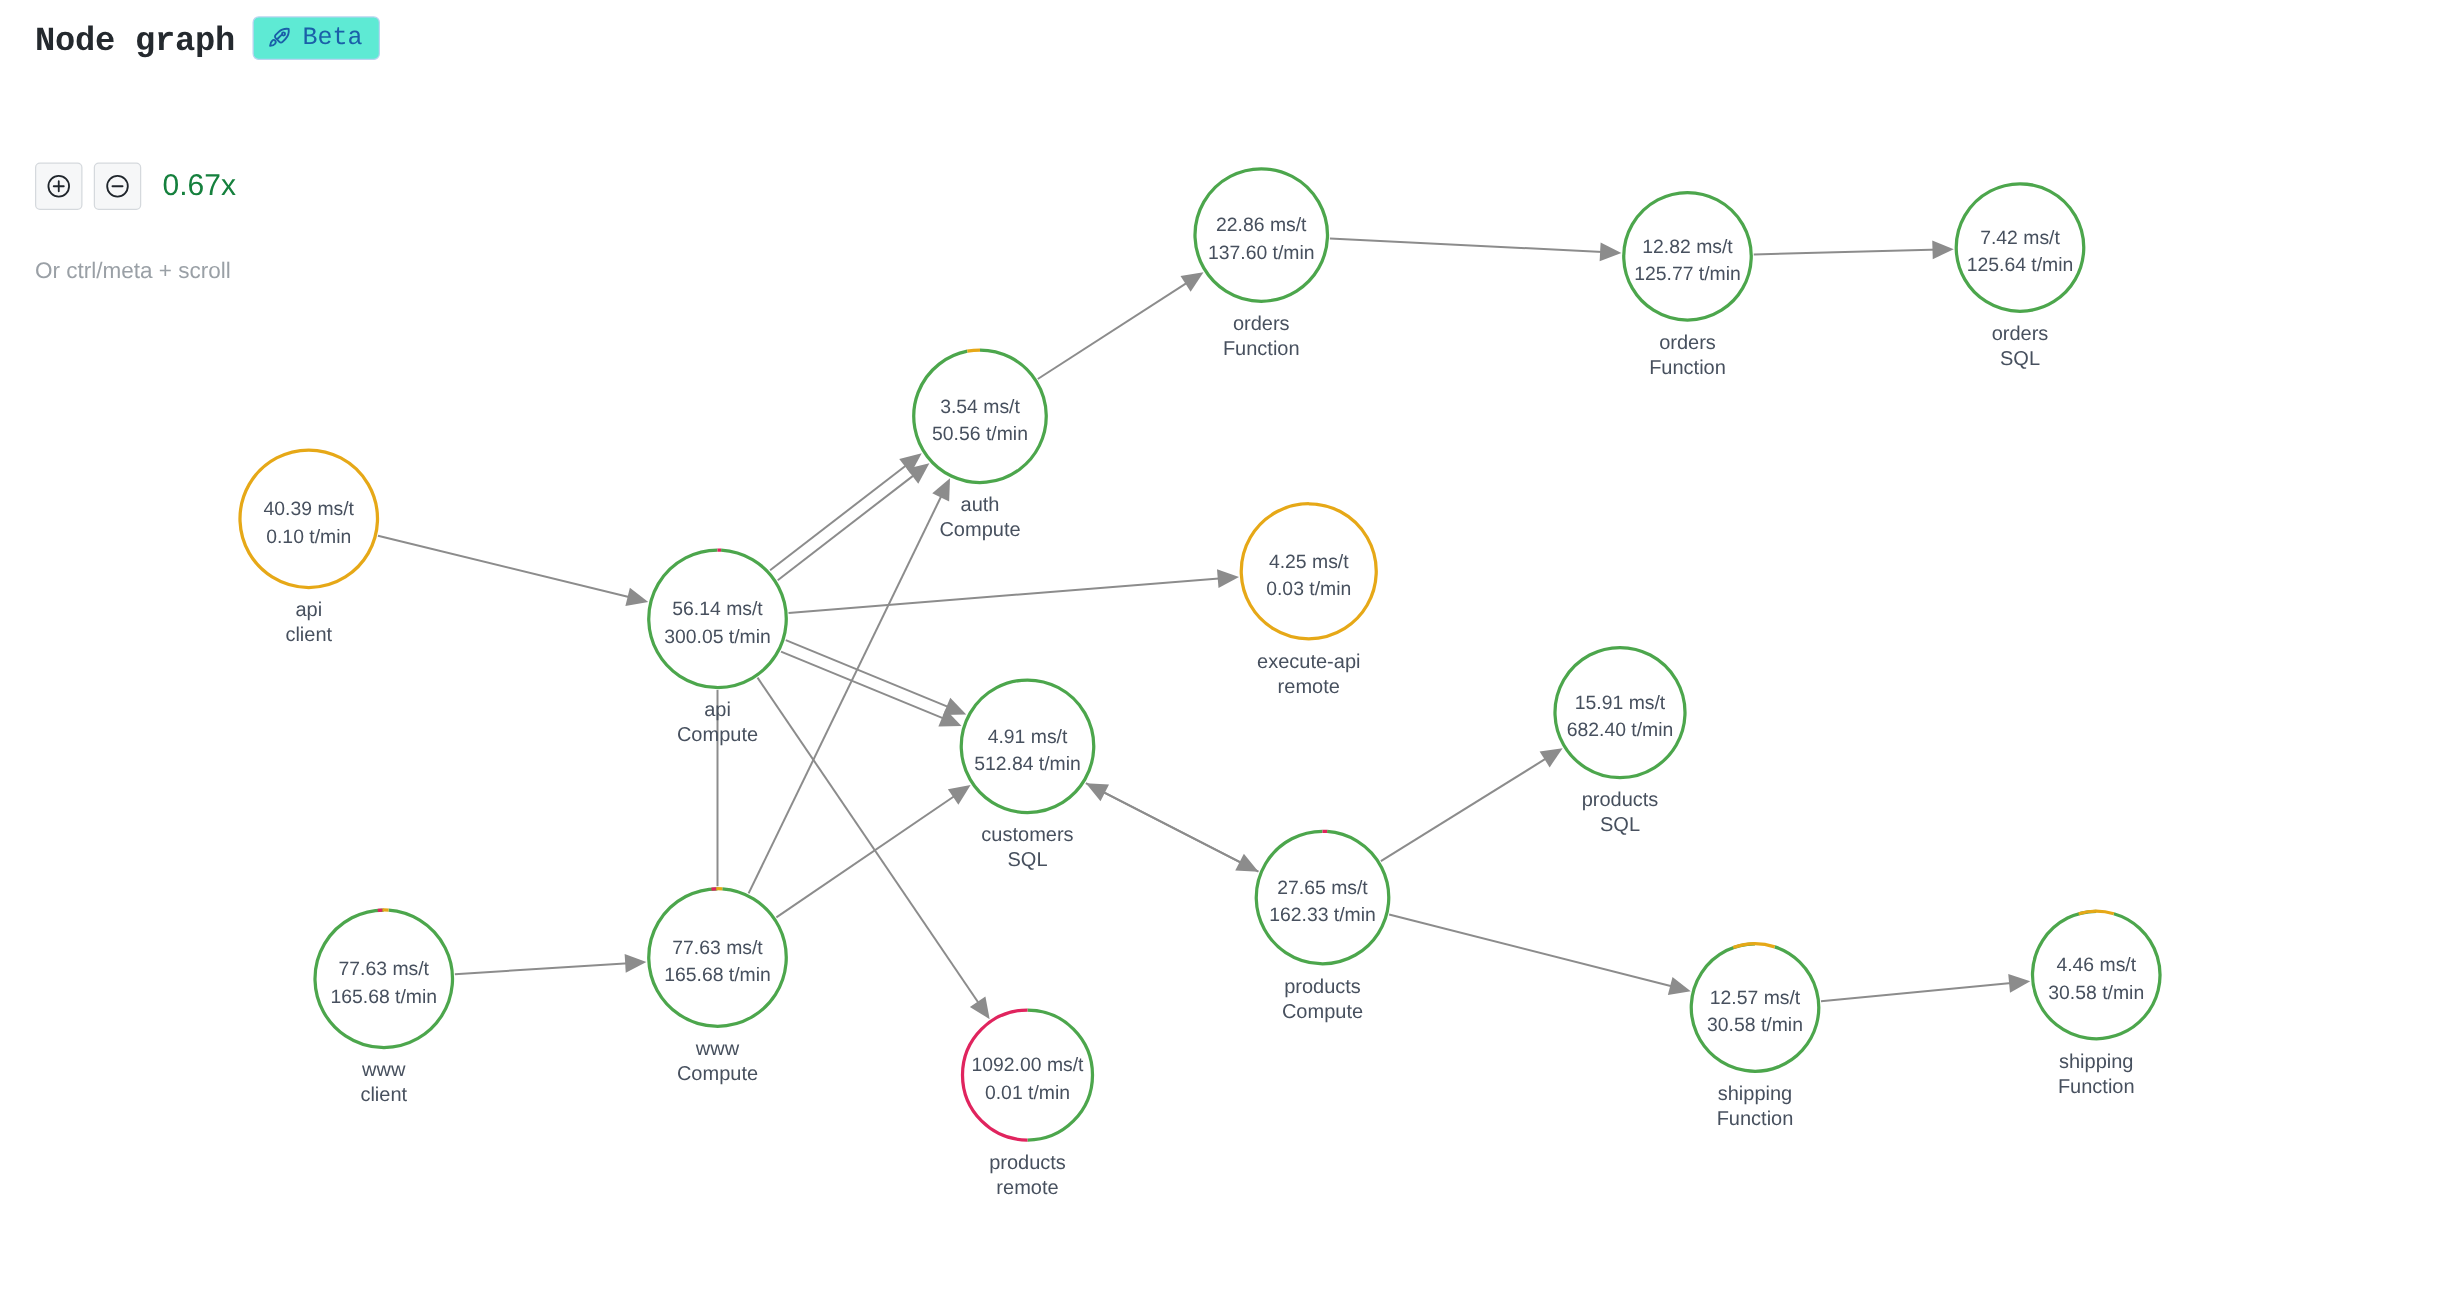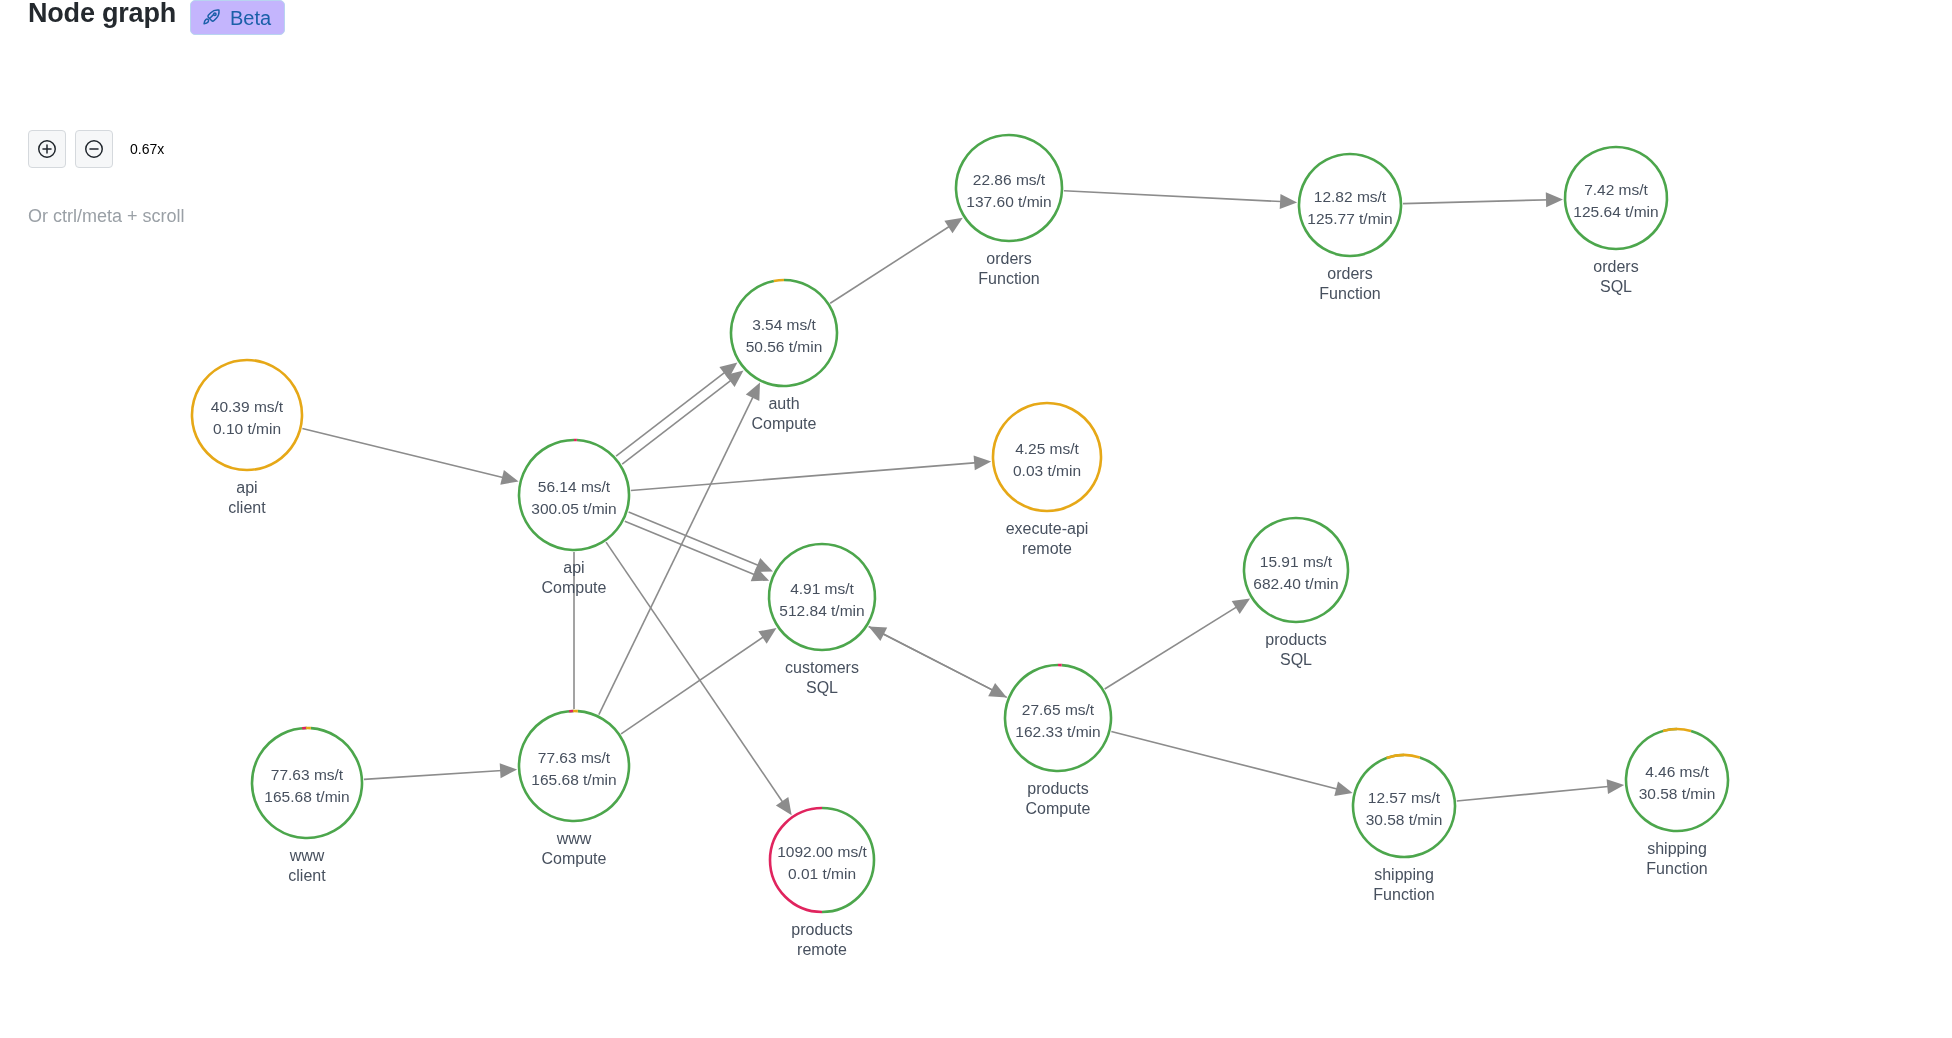--- a/index.html
+++ b/index.html
@@ -8,33 +8,33 @@
     margin: 0; padding: 0;
     background: #ffffff;
     width: 1952px; height: 1038px;
     font-family: "Liberation Sans", sans-serif;
     overflow: hidden;
   }
   #root { position: relative; width: 1952px; height: 1038px; }
 
   .page-header {
     position: absolute;
-    left: 28px; top: 0;
-    display: flex; align-items: flex-start; gap: 14px;
+    left: 28px; top: 13px;
+    display: flex; align-items: flex-end; gap: 14px; font-family: Liberation Mono, monospace;
   }
   .page-title {
     font-size: 27px;
     font-weight: bold;
     color: #24292e;
     letter-spacing: -0.2px;
     line-height: 1;
   }
   .beta-badge {
     display: inline-flex; align-items: center; gap: 8px;
-    background: #c4b5fd;
+    background: #5eead4;
     border: 1px solid #b8d4f0;
     border-radius: 5px;
     padding: 6px 13px 6px 10px;
     color: #1a5fa8;
     font-size: 20px;
     line-height: 1;
   }
   .beta-badge svg { display: block; }
 
   .zoom-controls {
@@ -47,22 +47,22 @@
     background: #f6f7f8;
     border: 1px solid #d5d9dd;
     border-radius: 4px;
     display: flex; align-items: center; justify-content: center;
     cursor: pointer;
     padding: 0;
   }
   .zoom-btn svg { display: block; }
   .zoom-level {
     margin-left: 8px;
-    font-size: 14px;
-    color: #000000;
+    font-size: 24px;
+    color: #15803d;
     line-height: 1;
   }
   .zoom-hint {
     position: absolute;
     left: 28px; top: 180px;
     font-size: 18px;
     color: #9aa0a6;
     margin-top: 26px;
   }
 

